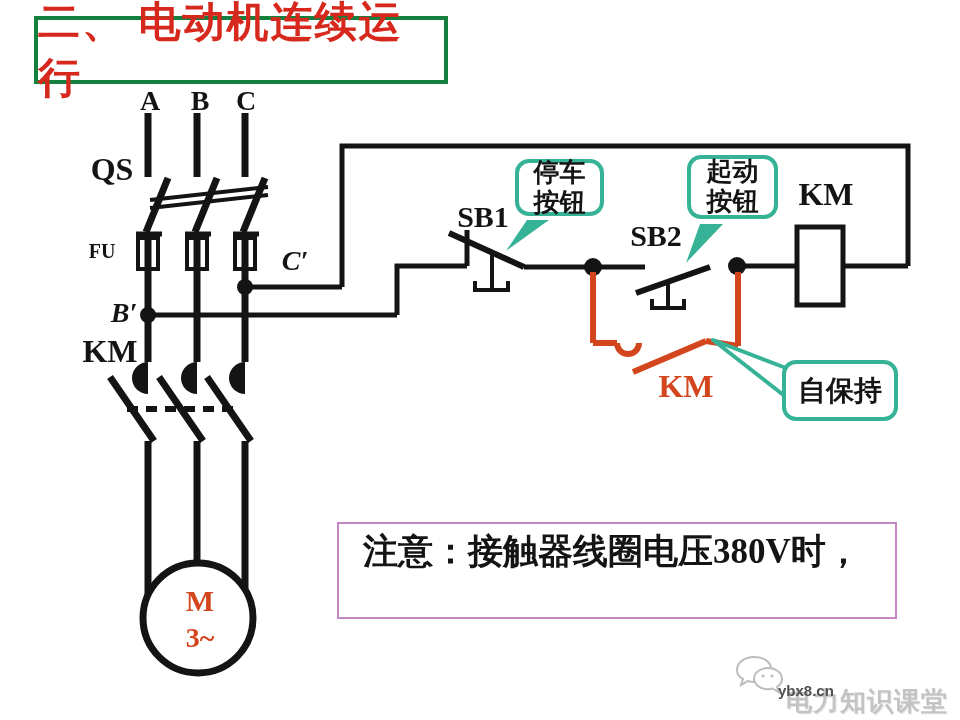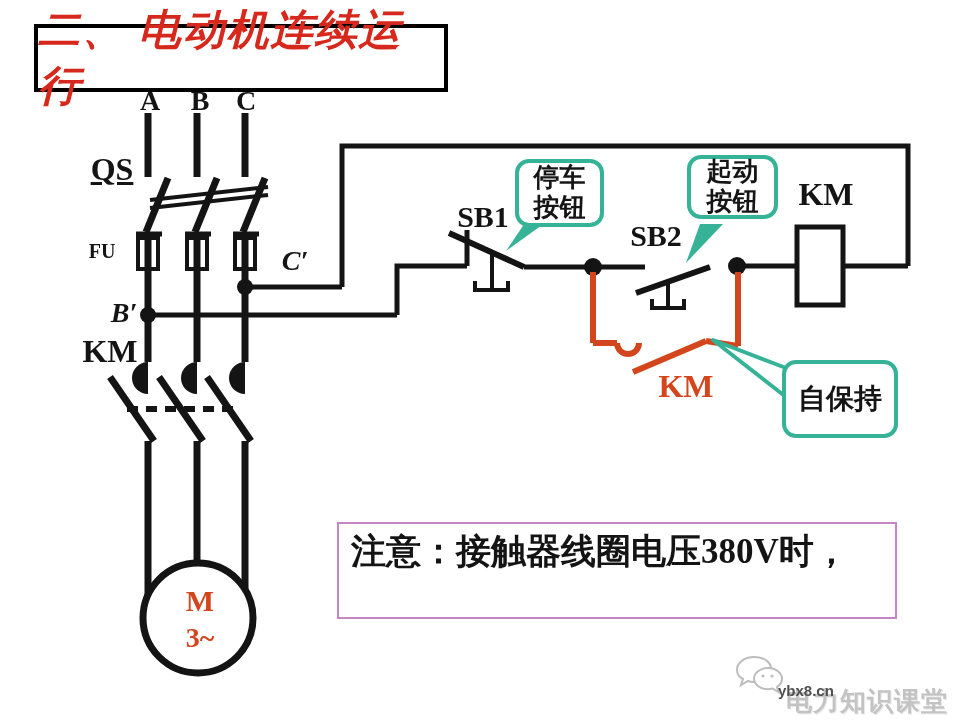--- a/index.html
+++ b/index.html
@@ -3,31 +3,31 @@
 <meta charset="utf-8">
 <style>
   html,body{margin:0;padding:0;background:#ffffff;}
   #page{position:relative;width:960px;height:720px;background:#ffffff;overflow:hidden;
         font-family:"Liberation Serif","DejaVu Serif",serif;}
   #circuit-svg{position:absolute;left:0;top:0;}
   .lbl{position:absolute;transform:translate(-50%,-50%);color:#141414;font-weight:bold;
        white-space:nowrap;line-height:1;}
   .italic{font-style:italic;}
   .red{color:#d3461d;}
-  #title-box{position:absolute;left:34px;top:24px;width:414px;height:68px;
-             border:4px solid #000000;box-sizing:border-box;background:#fff;
-             display:flex;align-items:center;justify-content:center;font-style:italic;}
+  #title-box{position:absolute;left:34px;top:16px;width:414px;height:68px;
+             border:4px solid #15803d;box-sizing:border-box;background:#fff;
+             display:flex;align-items:center;justify-content:center;}
   #title-box .t{font-size:42px;font-weight:bold;color:#d6281c;letter-spacing:2px;}
   .callout{position:absolute;background:#fff;border:4px solid #36b397;border-radius:14px;
            box-sizing:border-box;display:flex;flex-direction:column;align-items:center;
            justify-content:center;z-index:3;}
   .callout .cl{font-size:26px;font-weight:bold;color:#151515;line-height:30px;}
   #note-box{position:absolute;left:337px;top:522px;width:560px;height:97px;
             border:2px solid #c487c4;box-sizing:border-box;background:#fff;
-            padding:6px 12px;z-index:2;}
+            padding:6px 24px;z-index:2;}
   #note-box .nl{font-size:35px;font-weight:bold;color:#141414;line-height:44px;white-space:nowrap;}
   #watermark{position:absolute;left:734px;top:652px;width:220px;height:60px;z-index:1;}
   #wm-brand{position:absolute;left:52px;top:10px;font-size:26px;font-weight:bold;
             color:#c3c3c3;letter-spacing:1px;white-space:nowrap;
             text-shadow:1px 1px 0 #e8e8e8;margin-top:22px;}
   #wm-site{position:absolute;left:44px;top:30px;font-size:15px;font-weight:bold;
            color:#4f4f4f;font-family:"Liberation Sans","DejaVu Sans",sans-serif;}
 </style>
 </head>
 <body>
@@ -144,44 +144,44 @@
   </svg>
 
   <div id="title-box">
     <span class="t">二、 电动机连续运行</span>
   </div>
 
   <div class="lbl" style="left:150px;top:101px;font-size:28px;">A</div>
   <div class="lbl" style="left:200px;top:101px;font-size:28px;">B</div>
   <div class="lbl" style="left:246px;top:101px;font-size:28px;">C</div>
 
-  <div class="lbl" style="left:112px;top:169px;font-size:32px;text-decoration:underline;">QS</div>
+  <div class="lbl" style="left:112px;top:169px;font-size:32px;">QS</div>
   <div class="lbl" style="left:102px;top:251px;font-size:20px;">FU</div>
 
   <div class="lbl italic" style="left:295px;top:261px;font-size:28px;">C′</div>
   <div class="lbl italic" style="left:124px;top:313px;font-size:28px;">B′</div>
 
   <div class="lbl" style="left:110px;top:351px;font-size:32px;">KM</div>
   <div class="lbl" style="left:483px;top:217px;font-size:30px;">SB1</div>
   <div class="lbl" style="left:656px;top:236px;font-size:30px;text-align:center;">SB2</div>
   <div class="lbl" style="left:826px;top:194px;font-size:32px;">KM</div>
   <div class="lbl red" style="left:686px;top:386px;font-size:32px;">KM</div>
 
   <div class="lbl red" style="left:200px;top:601px;font-size:30px;">M</div>
   <div class="lbl red" style="left:200px;top:638px;font-size:28px;">3~</div>
 
-  <div class="callout" style="left:515px;top:159px;width:89px;height:68px;">
+  <div class="callout" style="left:515px;top:159px;width:89px;height:57px;">
     <span class="cl">停车</span>
     <span class="cl">按钮</span>
   </div>
   <div class="callout" style="left:687px;top:155px;width:91px;height:64px;">
     <span class="cl">起动</span>
     <span class="cl">按钮</span>
   </div>
-  <div class="callout" style="left:782px;top:360px;width:116px;height:78px;">
+  <div class="callout" style="left:782px;top:360px;width:116px;height:61px;">
     <span class="cl red" style="font-size:28px;">自保持</span>
   </div>
 
   <div id="note-box">
     <div class="nl">注意：接触器线圈电压380V时，</div>
   </div>
 
   <div id="watermark">
     <svg width="52" height="42" viewBox="0 0 52 42" style="position:absolute;left:0;top:2px;">
       <g fill="#ffffff" stroke="#bdbdbd" stroke-width="2">

